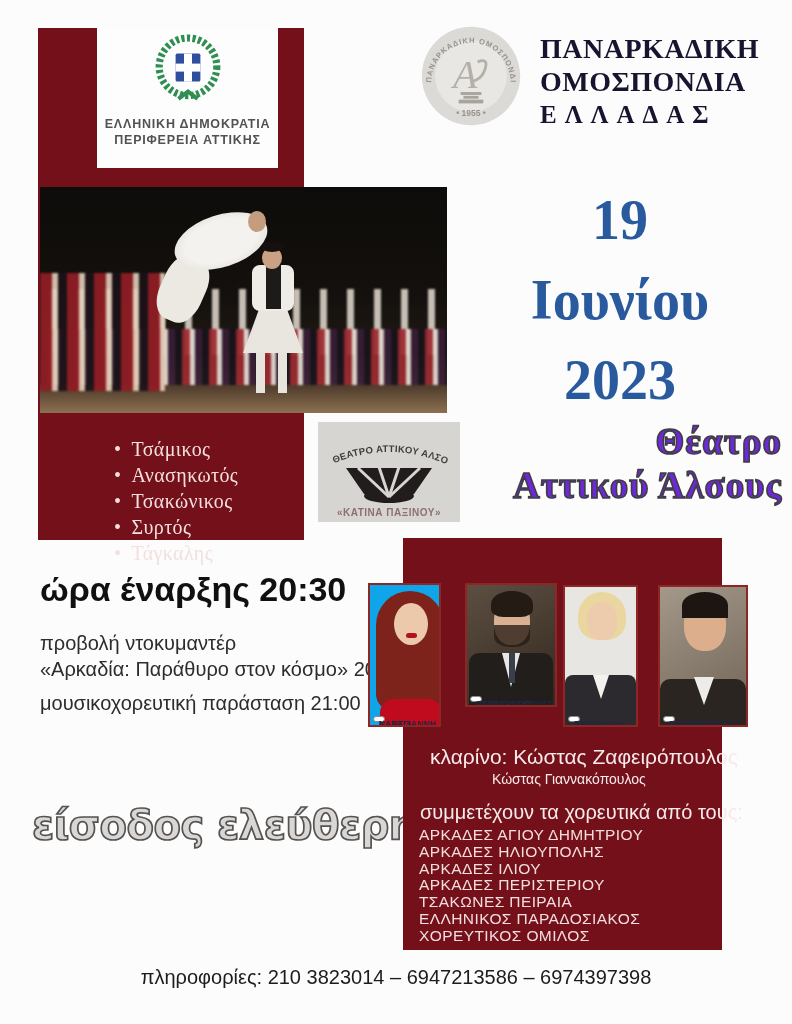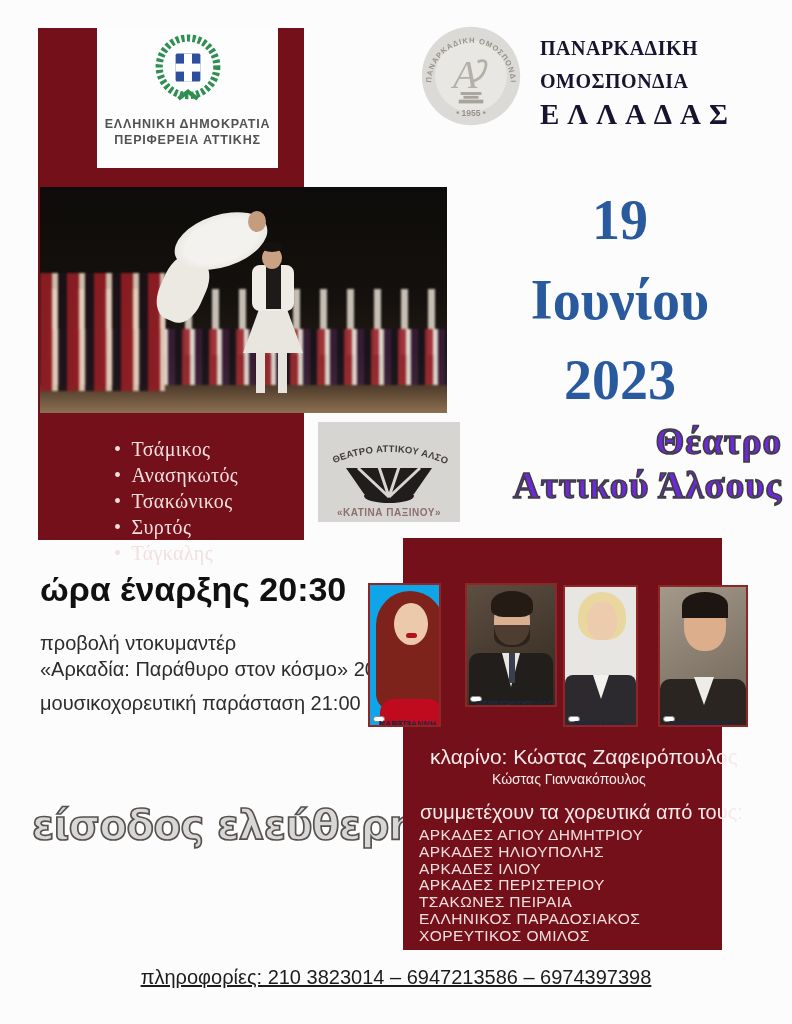--- a/index.html
+++ b/index.html
@@ -41,22 +41,22 @@
   .fg-leg2{position:absolute;left:238px;top:164px;width:9px;height:42px;background:#e7e4dd;}
 
   
   #dance-list{left:102px;top:424px;margin:12px;padding:0;list-style:none;}
   #dance-list li{font:400 20px/26px "Liberation Serif",serif;color:#f3dfdf;letter-spacing:.4px;}
   #dance-list li::before{content:"•";margin-right:10px;}
 
   
   #seal{left:419px;top:23px;}
   #org-name{left:540px;top:32px;width:235px;font-family:"Liberation Serif",serif;font-weight:700;color:#16142f;}
-  .org-line{font-size:20px;line-height:33px;letter-spacing:.5px;white-space:nowrap;}
-  .org-line.gr{font-size:29px;letter-spacing:8px;}
+  .org-line{font-size:28px;line-height:33px;letter-spacing:.5px;white-space:nowrap;}
+  .org-line.gr{font-size:25px;letter-spacing:8px;}
 
   
   #date{left:475px;top:180px;width:290px;text-align:center;font-family:"Liberation Serif",serif;
         font-weight:700;color:#2a5a9e;}
   .date-line{font-size:56px;line-height:80px;}
 
   
   #venue{left:462px;top:420px;width:320px;text-align:right;font-family:"Liberation Serif",serif;font-weight:700;
          color:#6d28d9;-webkit-text-stroke:1.6px #3e3e3e;}
   .venue-line{font-size:37px;line-height:44px;letter-spacing:1px;white-space:nowrap;}
@@ -108,21 +108,21 @@
         white-space:nowrap;}
 
   
   .maroon-text{font-family:"Liberation Sans",sans-serif;color:#f6eaea;text-align:center;}
   #clar1{left:430px;top:745px;font-size:21px;}
   #clar2{left:492px;top:771px;font-size:14px;}
   #groups-intro{left:420px;top:801px;font-size:20px;}
   #groups{left:419px;top:827px;margin:0;padding:0;list-style:none;}
   #groups li{font:400 15.5px/16.8px "Liberation Sans",sans-serif;color:#f3dede;letter-spacing:.4px;}
 
-  #info{left:0;top:966px;width:792px;text-align:center;font:400 20px "Liberation Sans",sans-serif;color:#1c1c1c;text-decoration:underline;}
+  #info{left:0;top:966px;width:792px;text-align:center;font:400 20px "Liberation Sans",sans-serif;color:#1c1c1c;}
 </style>
 </head>
 <body>
 
 <div id="poster">
 
   <div class="abs" id="maroon-left"></div>
 
   <div class="abs" id="region-panel">
     <svg width="80" height="84" viewBox="0 0 100 100">

